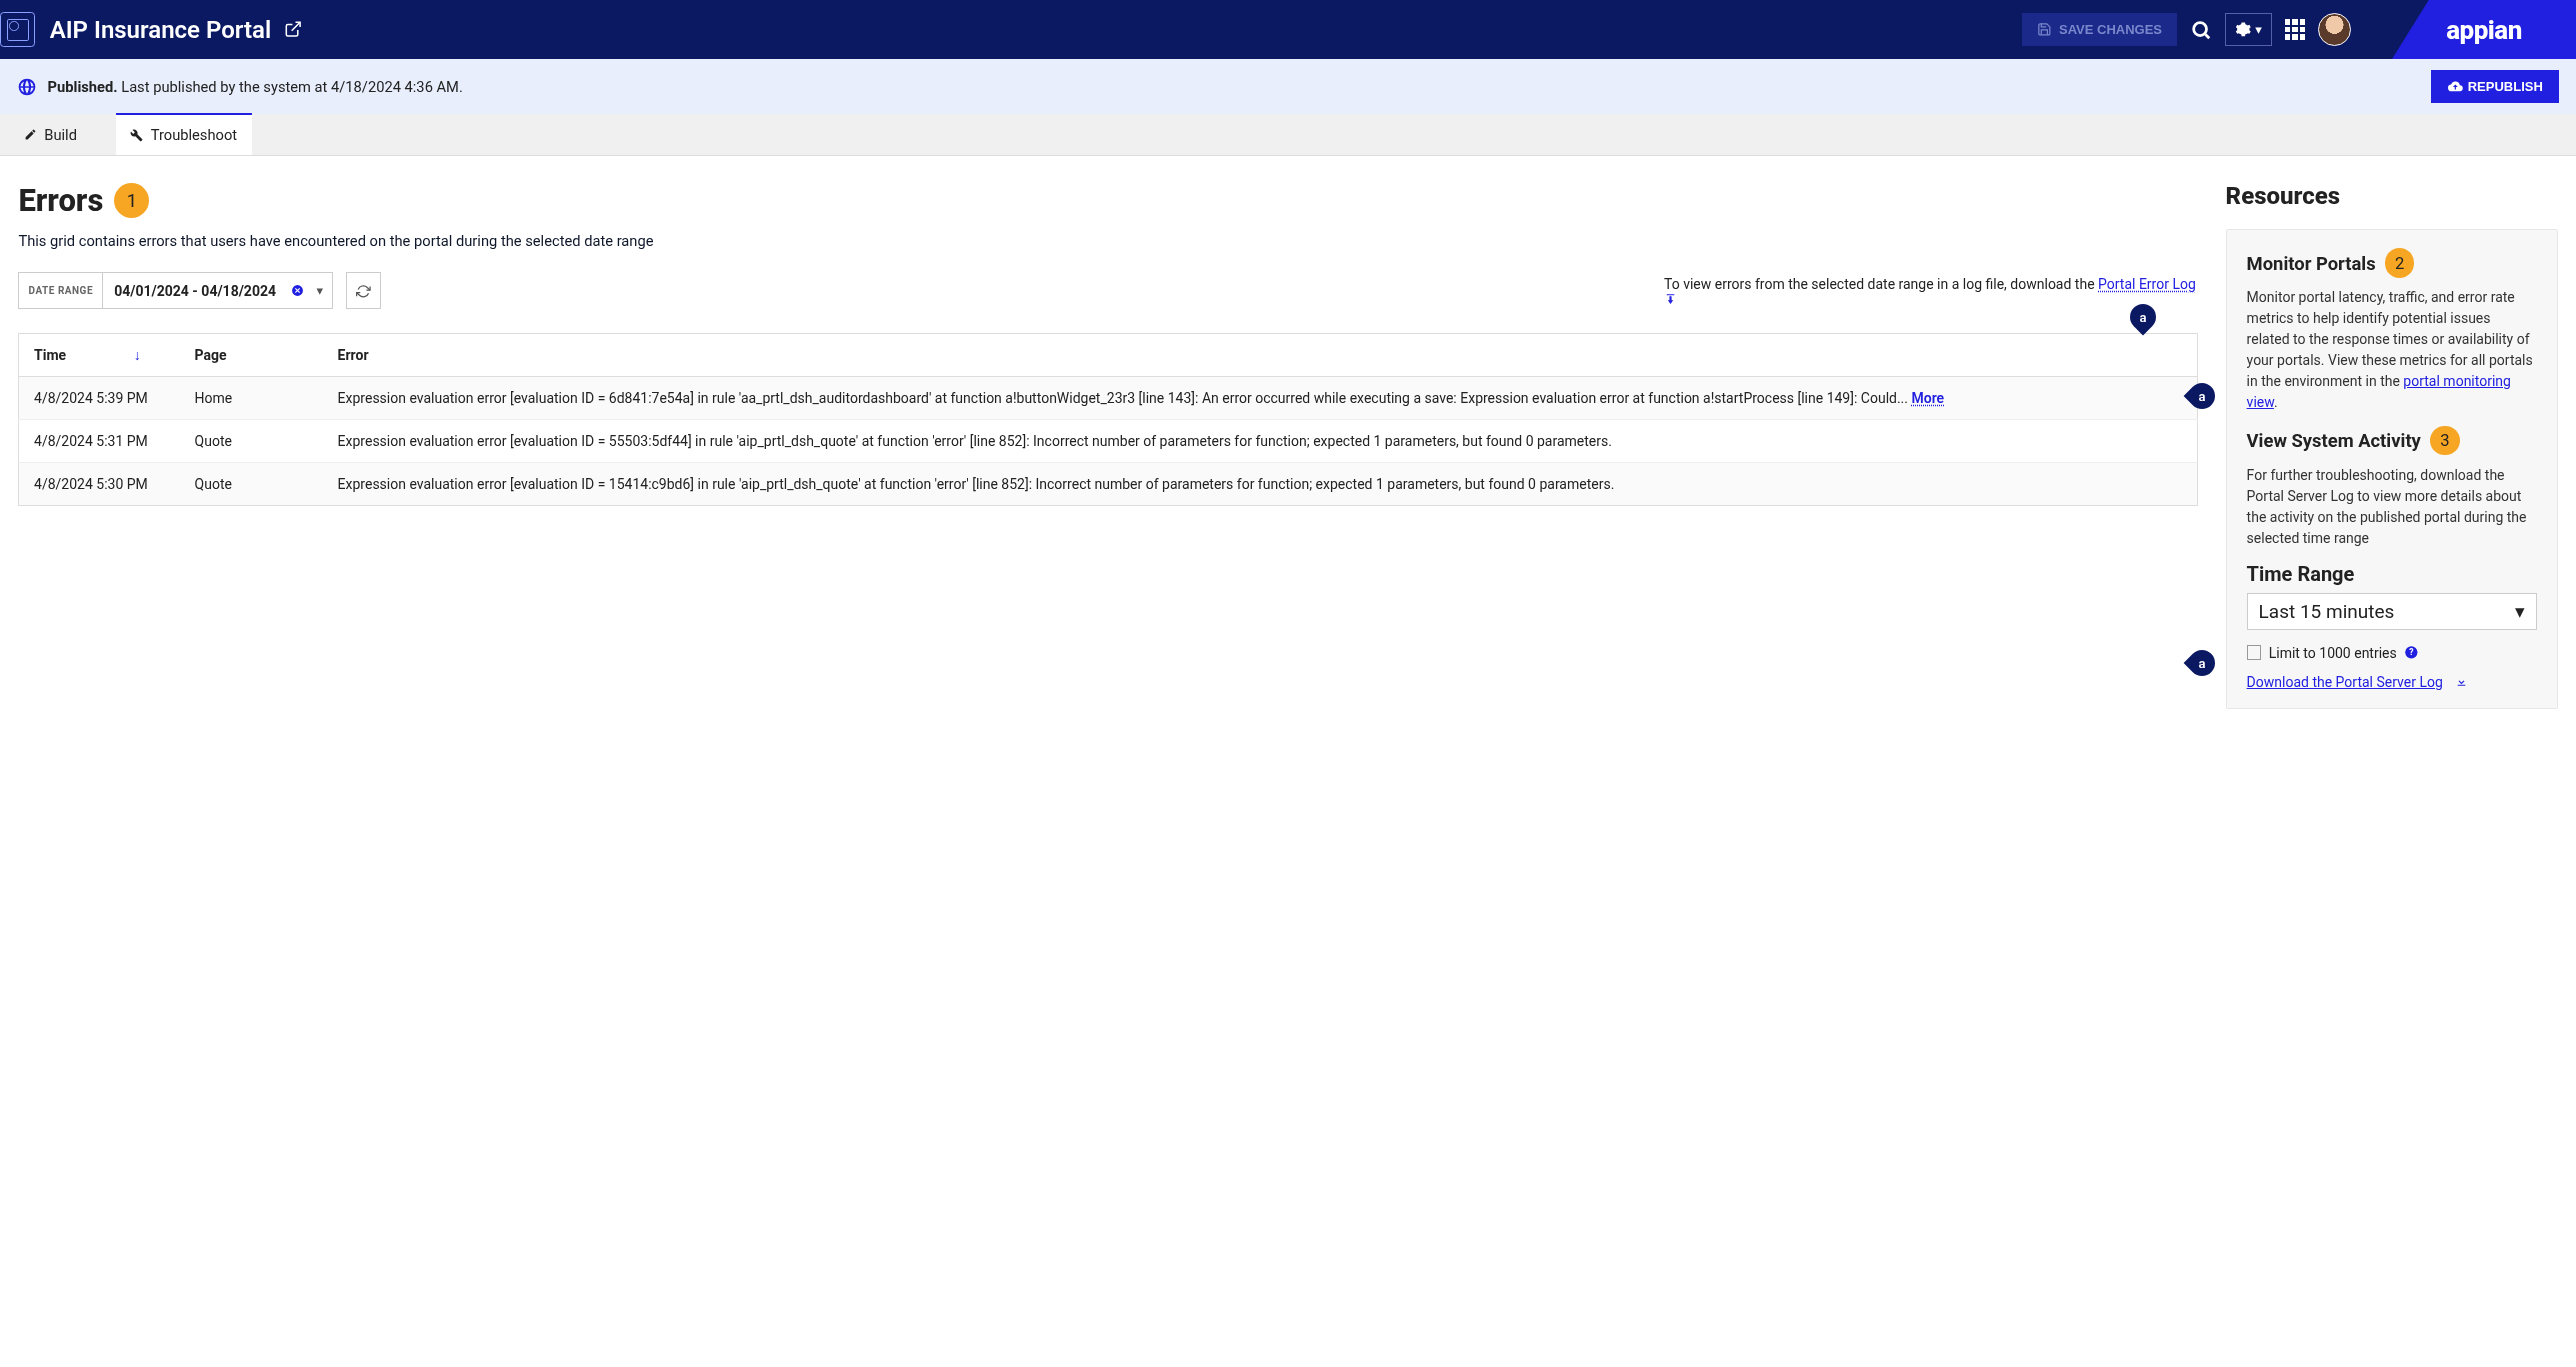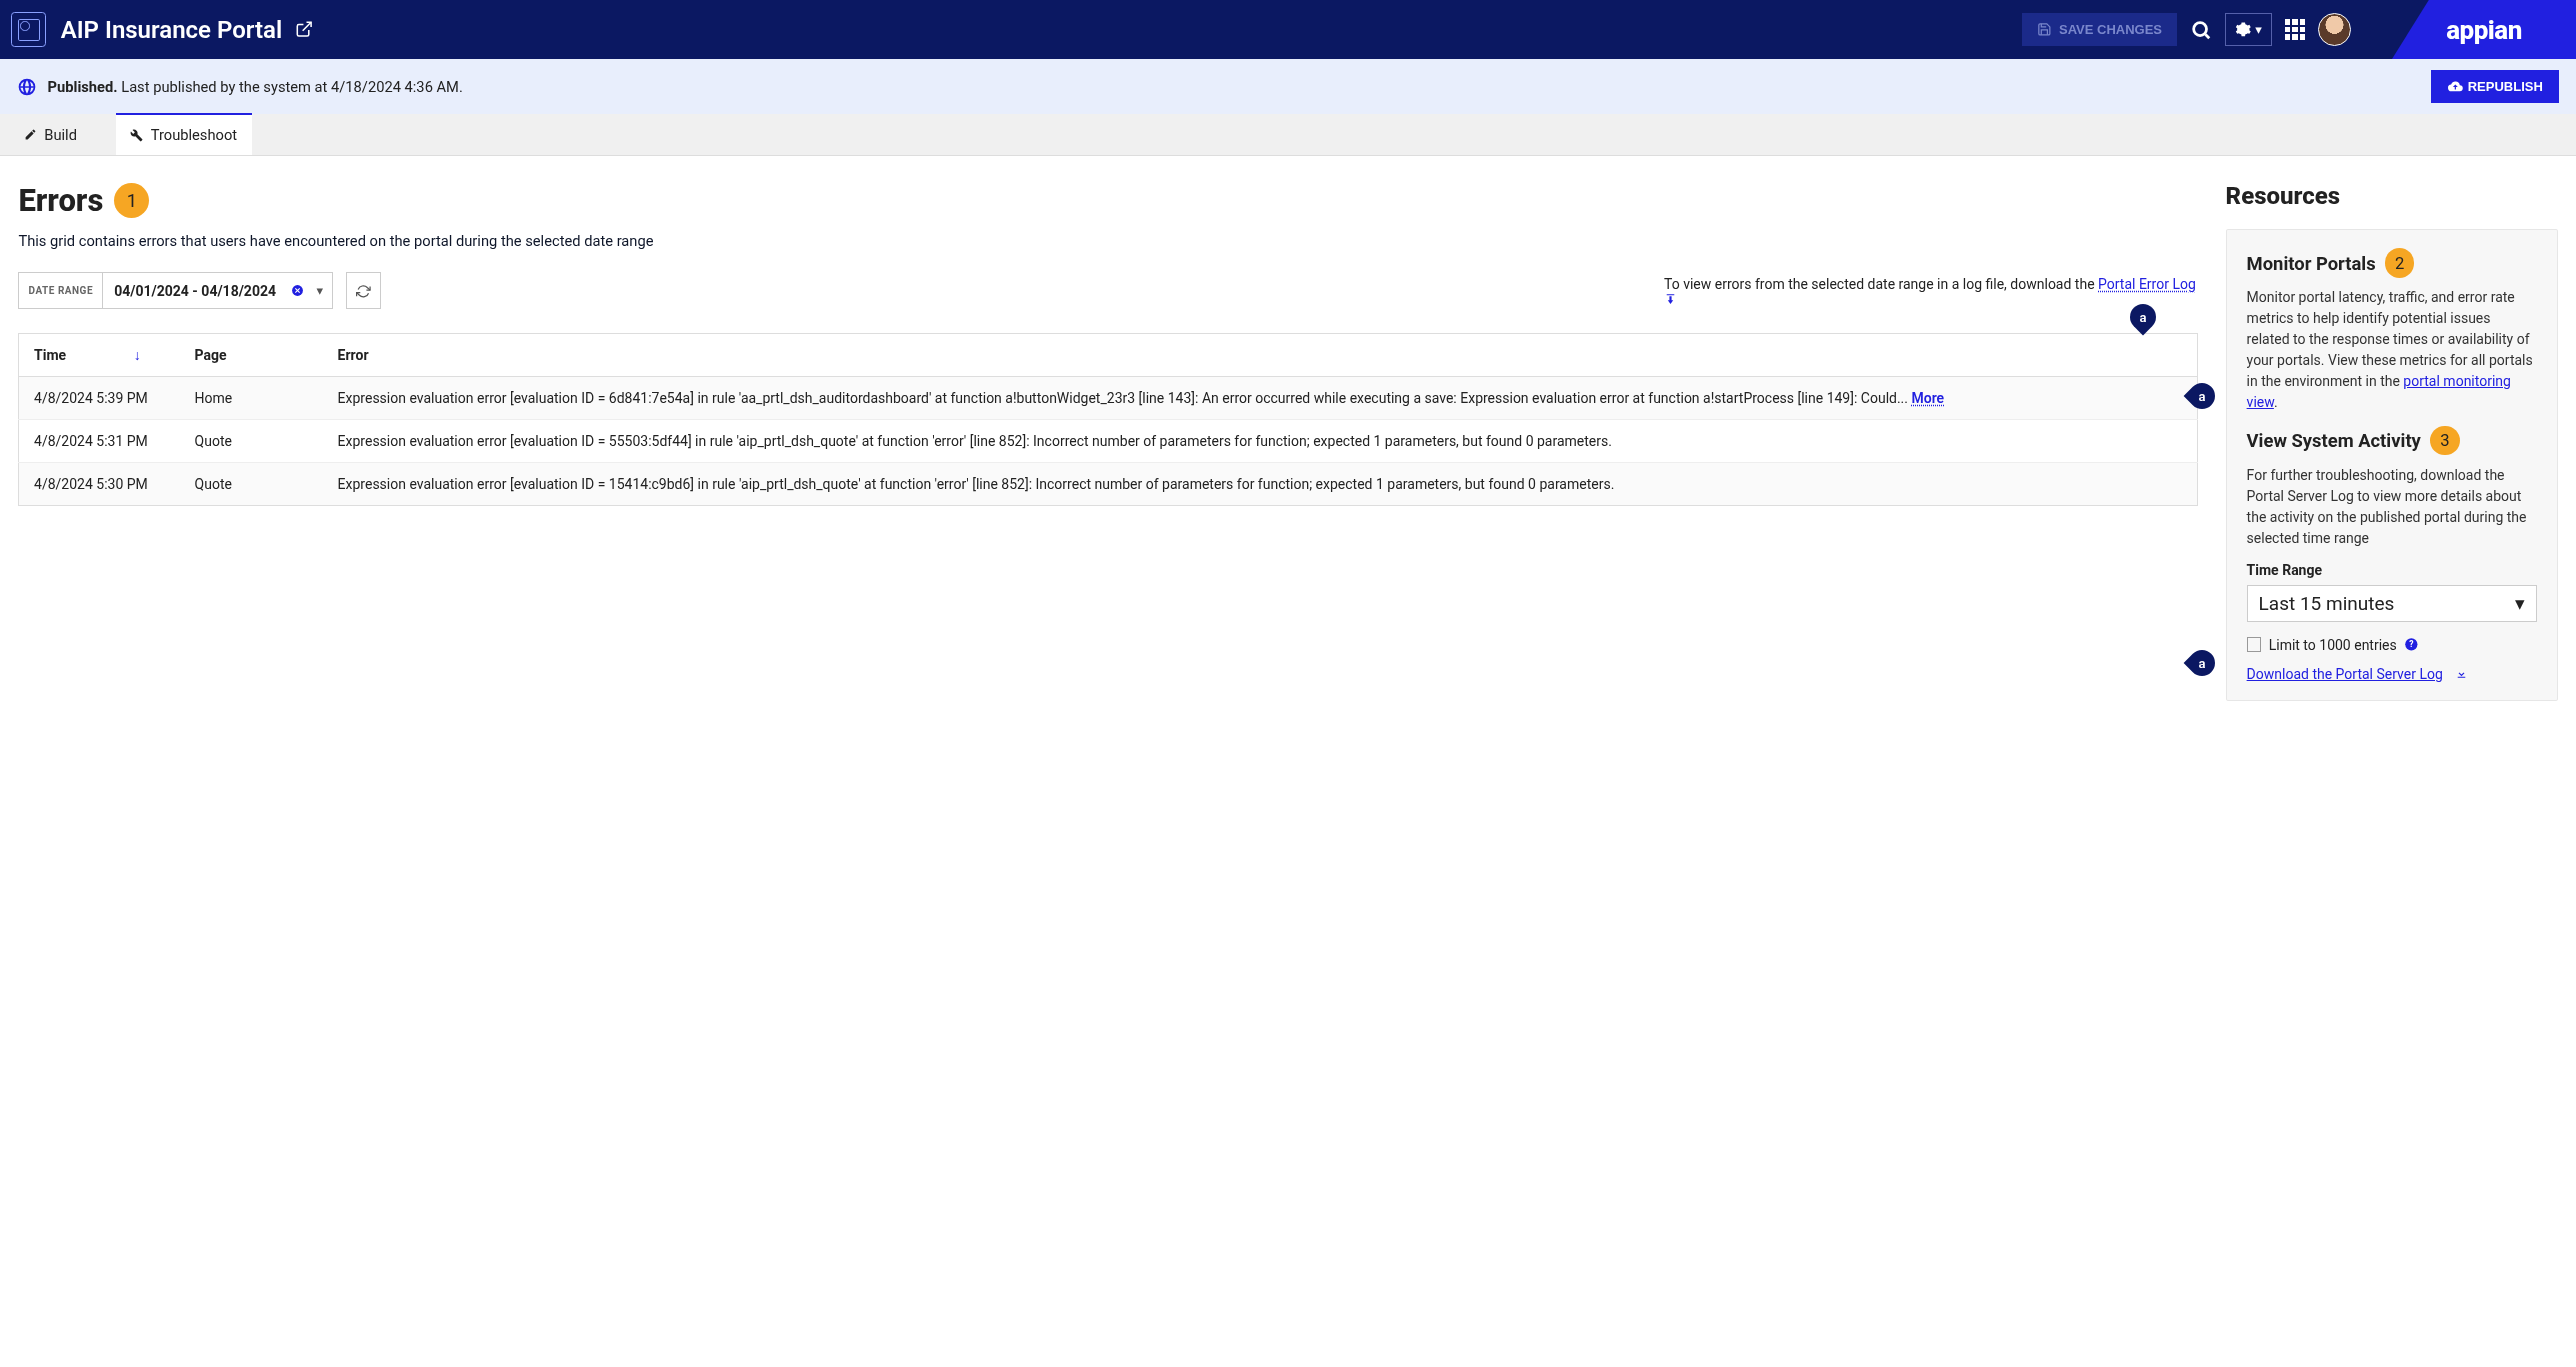--- a/index.html
+++ b/index.html
@@ -9,21 +9,20 @@
     color: #222;
     background: #fff;
   }
 
   
   .topbar {
     background: #0b1862;
     height: 59px;
     display: flex;
     align-items: center;
-    padding-left: 11px;
     position: relative;
   }
   .app-icon {
     width: 35px; height: 35px;
     border: 1.8px solid #8aa0ff; border-radius: 3.7px;
     display:flex; align-items:center; justify-content:center;
     margin-right: 14.7px;
   }
   .app-icon-inner { width:22px;height:22px;border:1.8px solid #8aa0ff;border-radius:1.8px;position:relative;}
   .app-icon-inner::after{content:"";position:absolute;left:1.8px;top:1.8px;width:7.4px;height:7.4px;border:1.8px solid #8aa0ff;border-radius:50%;}
@@ -125,21 +124,21 @@
   .col-page{width:143px;}
   .sort-ind{color:#2120e0;margin-left:64px;}
   .more-link{color:#2120e0;text-decoration:underline dotted;font-weight:600;}
 
   
   .res-h2{font-size:24px;font-weight:800;margin-bottom:18.4px;}
   .res-card{background:#f7f7f7;border:0.9px solid #e6e6e6;padding:18.4px 20px;border-radius:1.8px;}
   .res-sub{font-size:18.4px;font-weight:700;display:flex;align-items:center;gap:9.2px;margin-bottom:9.2px;}
   .res-p{font-size:14px;color:#333;line-height:1.5;margin-bottom:13px;}
   .res-p a{color:#2120e0;}
-  .tr-label{font-weight:700;font-size:14px;margin:9.2px 0 7.4px;}
+  .tr-label{font-weight:700;font-size:20px;margin:9.2px 0 7.4px;}
   .select{
     background:#fff;border:0.9px solid #ccc;height:37px;display:flex;align-items:center;
     padding:0 11px;justify-content:space-between;font-size:19px;
   }
   .chk-row{display:flex;align-items:center;gap:7.4px;margin-top:14.7px;font-size:14px;}
   .chk{width:14.7px;height:14.7px;border:0.9px solid #999;}
   .help-icon{color:#2120e0;}
   .dl-link{color:#2120e0;font-size:14px;display:inline-flex;align-items:center;gap:12px;margin-top:13px;}
 
   

